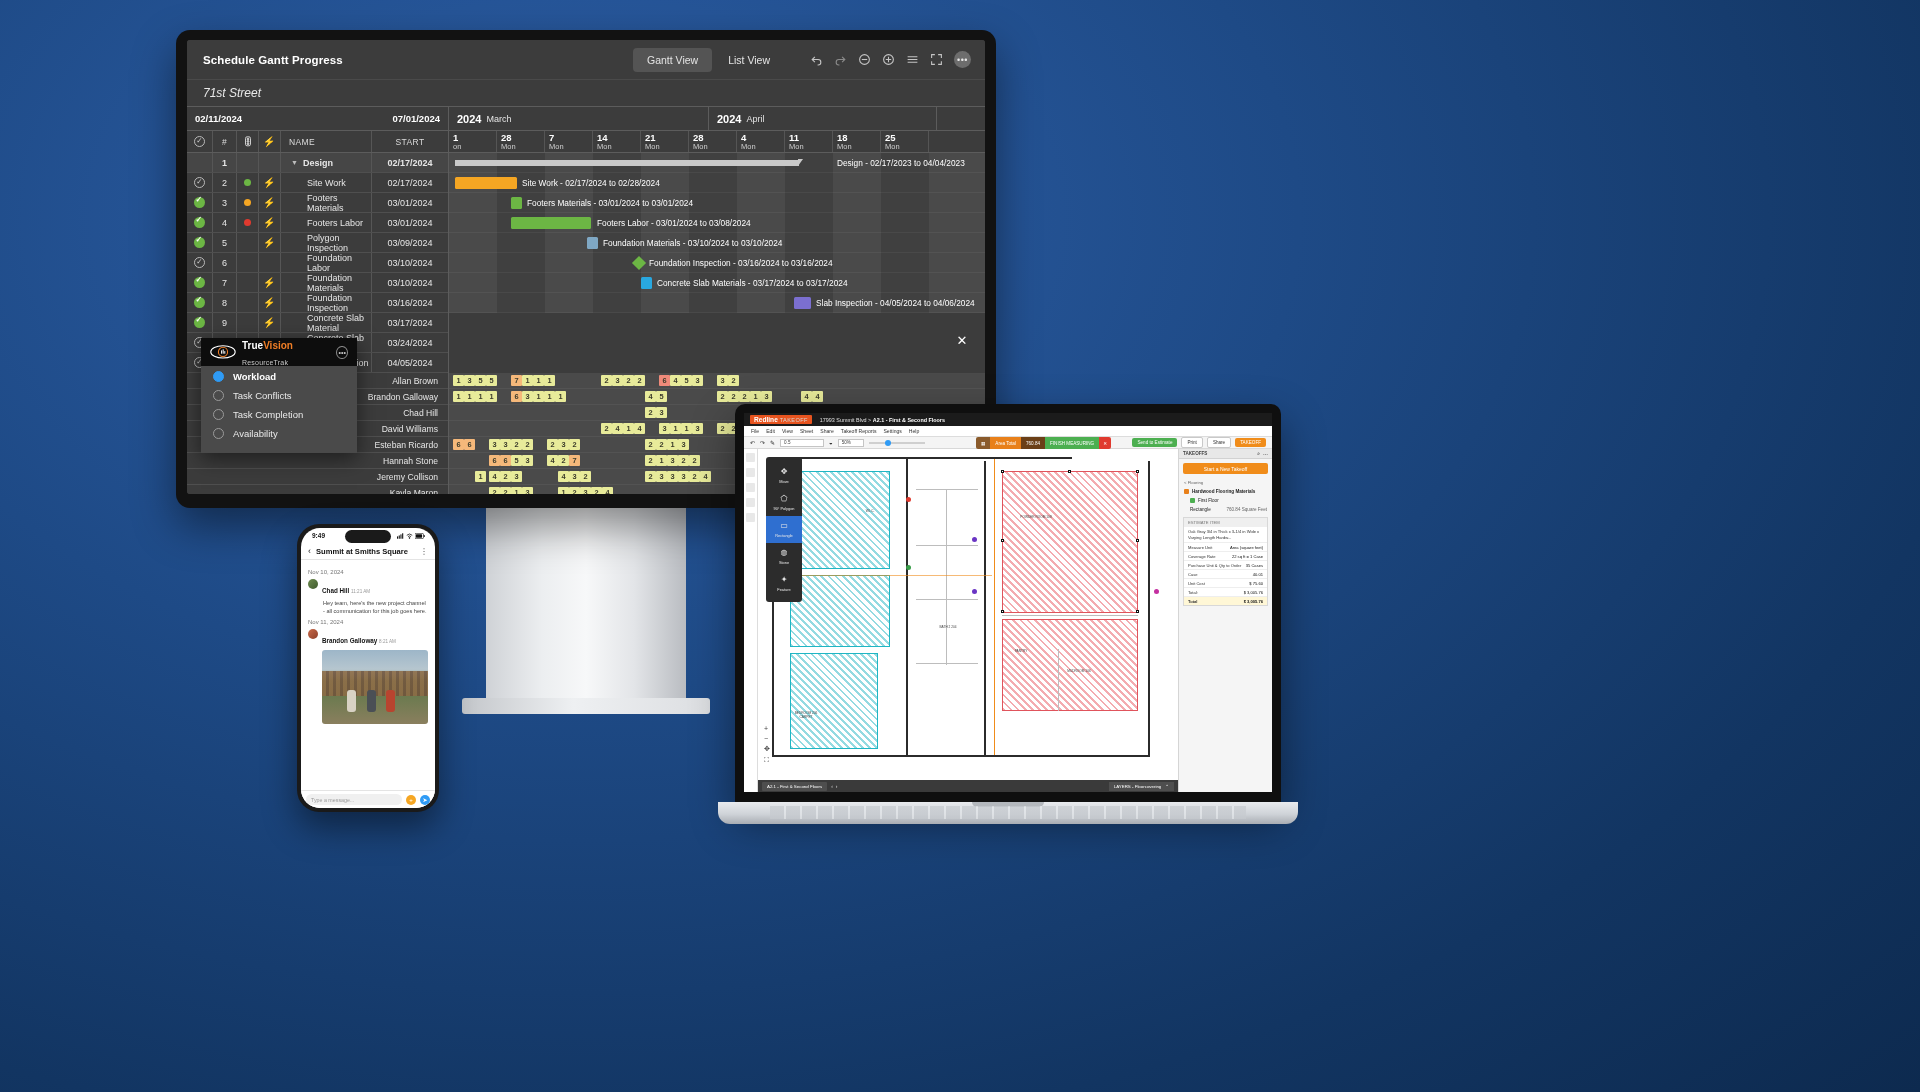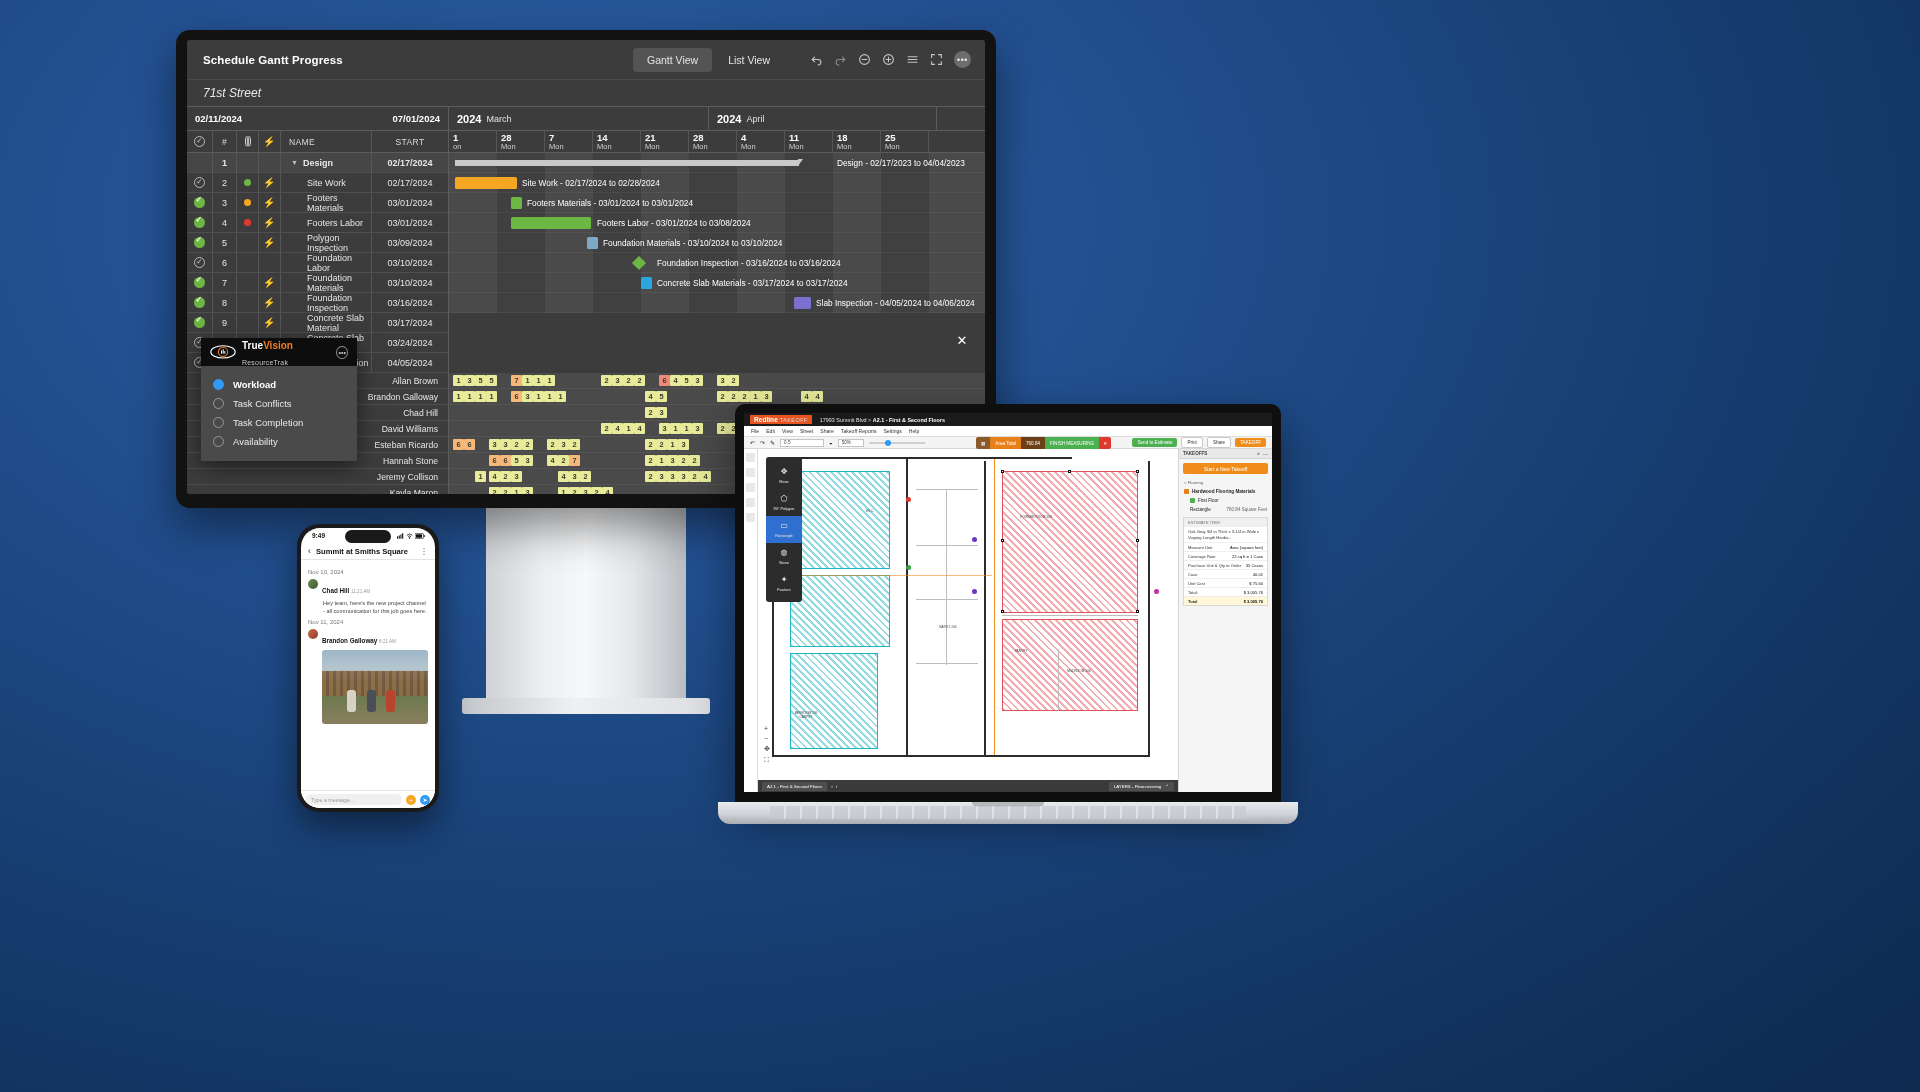--- a/index.html
+++ b/index.html
@@ -161,21 +161,21 @@
   .tv-logo-eye { width: 26px; height: 14px; flex: none; }
   .tv-brand { line-height: 1.02; }
   .tv-brand .l1 { font-size: 10px; font-weight: bold; color: #fff; }
   .tv-brand .l1 em { font-style: normal; color: #f07e26; }
   .tv-brand .l2 { font-size: 7px; color: #c9c9c9; letter-spacing: .2px; }
   .tv-dots {
     margin-left: auto; width: 13px; height: 13px; border-radius: 50%;
     border: 1px solid #8d8d8d; color: #c7c7c7; font-size: 7px;
     display: flex; align-items: center; justify-content: center;
   }
-  .tv-body { background: #4a4a4a; padding: 9px 0 10px 0; }
+  .tv-body { background: #4a4a4a; padding: 1px 0 10px 0; }
   .tv-opt {
     display: flex; align-items: center; gap: 9px; padding: 4px 12px; cursor: pointer;
   }
   .tv-radio {
     width: 11px; height: 11px; border-radius: 50%; border: 1.3px solid #9a9a9a; flex: none;
   }
   .tv-radio.sel { background: #2f9bf5; border-color: #2f9bf5; }
   .tv-opt span { color: #e9e9e9; font-size: 9.5px; }
   .tv-opt.sel span { font-weight: bold; color: #fff; }
   .tv-close {
@@ -691,21 +691,21 @@
                 <div class="tl-row">
                   <div class="bar" style="left:62px;width:80px;background:#6cb644;"></div>
                   <div class="bar-label" style="left:148px;">Footers Labor - 03/01/2024 to 03/08/2024</div>
                 </div>
                 <div class="tl-row">
                   <div class="bar" style="left:138px;width:11px;background:#7fa8c4;"></div>
                   <div class="bar-label" style="left:154px;">Foundation Materials - 03/10/2024 to 03/10/2024</div>
                 </div>
                 <div class="tl-row">
                   <div class="milestone" style="left:185px;background:#6cb644;"></div>
-                  <div class="bar-label" style="left:200px;margin-left:8px;">Foundation Inspection - 03/16/2024 to 03/16/2024</div>
+                  <div class="bar-label" style="left:200px;">Foundation Inspection - 03/16/2024 to 03/16/2024</div>
                 </div>
                 <div class="tl-row">
                   <div class="bar" style="left:192px;width:11px;background:#29a8e0;"></div>
                   <div class="bar-label" style="left:208px;">Concrete Slab Materials - 03/17/2024 to 03/17/2024</div>
                 </div>
                 <div class="tl-row">
                   <div class="bar" style="left:345px;width:17px;background:#7b6fd0;"></div>
                   <div class="bar-label" style="left:367px;">Slab Inspection - 04/05/2024 to 04/06/2024</div>
                 </div>
               </div>

